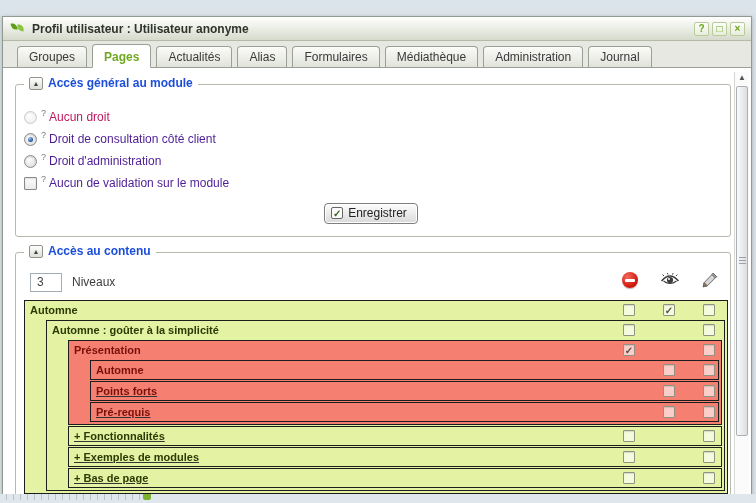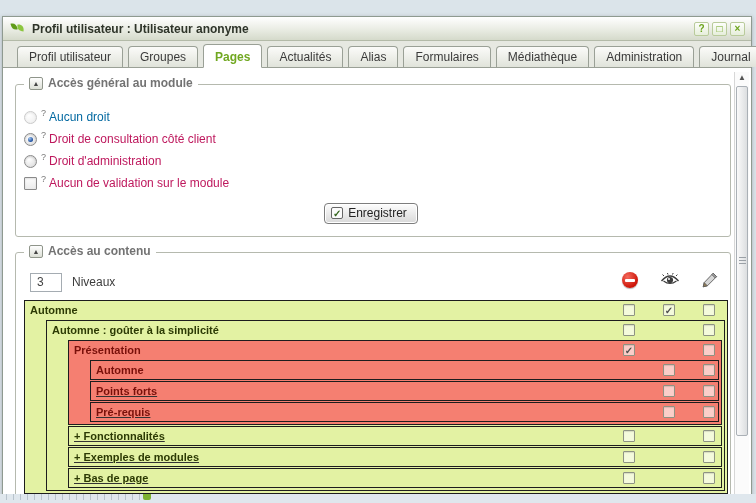--- a/index.html
+++ b/index.html
@@ -55,21 +55,21 @@
   .content { position:absolute; top:52px; left:0; right:18px; bottom:2px; background:#fff; }
   .fs {
     border:1px solid #b5b9ae; border-radius:3px;
     margin:15px 2px 0 12px; position:relative;
   }
   .fs-legend {
     position:absolute; top:-9px; left:8px;
     background:#fff; padding:0 5px;
     display:flex; align-items:center; gap:5px;
   }
-  .fs-legend .legend-text { color:#737373; font-weight:bold; font-size:12px; }
+  .fs-legend .legend-text { color:#1d4ed8; font-weight:bold; font-size:12px; }
   .collapse-btn {
     width:14px; height:13px; font-size:7px; line-height:11px; text-align:center;
     color:#444; background:linear-gradient(#fefefe,#dcdfd6);
     border:1px solid #8f958a; border-radius:2px; cursor:pointer;
   }
   
   .fs1-body { padding:21px 12px 12px 8px; }
   .opt { height:22px; display:flex; align-items:center; cursor:pointer; }
   .ctl { width:13px; height:13px; flex:0 0 13px; position:relative; }
   .radio {
@@ -83,23 +83,23 @@
     border-radius:50%;
     background:radial-gradient(circle at 35% 30%, #9fc3ee, #1e4f9e 70%);
   }
   .checkbox {
     border:1px solid #8a8a8a; border-radius:1px;
     background:linear-gradient(#fdfdfd,#ececec);
     box-shadow:inset 0 1px 2px rgba(0,0,0,.12);
   }
   .opt.disabled { cursor:default; }
   .opt.disabled .ctl { opacity:.45; }
-  .opt.disabled .opt-label { color:#0369a1; }
+  .opt.disabled .opt-label { color:#be185d; }
   .q { font-size:9px; color:#777; position:relative; top:-4px; margin:0 3px 0 4px; }
-  .opt-label { font-size:12px; color:#be185d; }
+  .opt-label { font-size:12px; color:#4c1d95; }
   .save-row { text-align:center; margin-top:9px; }
   .btn {
     display:inline-flex; align-items:center; gap:5px;
     padding:2px 10px 3px 6px; font-size:12px; color:#222;
     background:linear-gradient(#fdfdfd,#d9d9d9);
     border:1px solid #7d7d7d; border-radius:4px;
     box-shadow:0 0 0 1px #fff inset; cursor:pointer;
     font-family:"Liberation Sans", sans-serif;
   }
   .save-check-icon {
@@ -200,21 +200,20 @@
     </span>
     <span class="title">Profil utilisateur : Utilisateur anonyme</span>
     <span class="win-controls">
       <span class="win-btn">?</span>
       <span class="win-btn">□</span>
       <span class="win-btn">×</span>
     </span>
   </div>
 
   <div class="tabbar">
-      <div class="tab">Profil utilisateur</div>
       <div class="tab">Groupes</div>
       <div class="tab active">Pages</div>
       <div class="tab">Actualités</div>
       <div class="tab">Alias</div>
       <div class="tab">Formulaires</div>
       <div class="tab">Médiathèque</div>
       <div class="tab">Administration</div>
       <div class="tab">Journal</div>
     </div>
 

